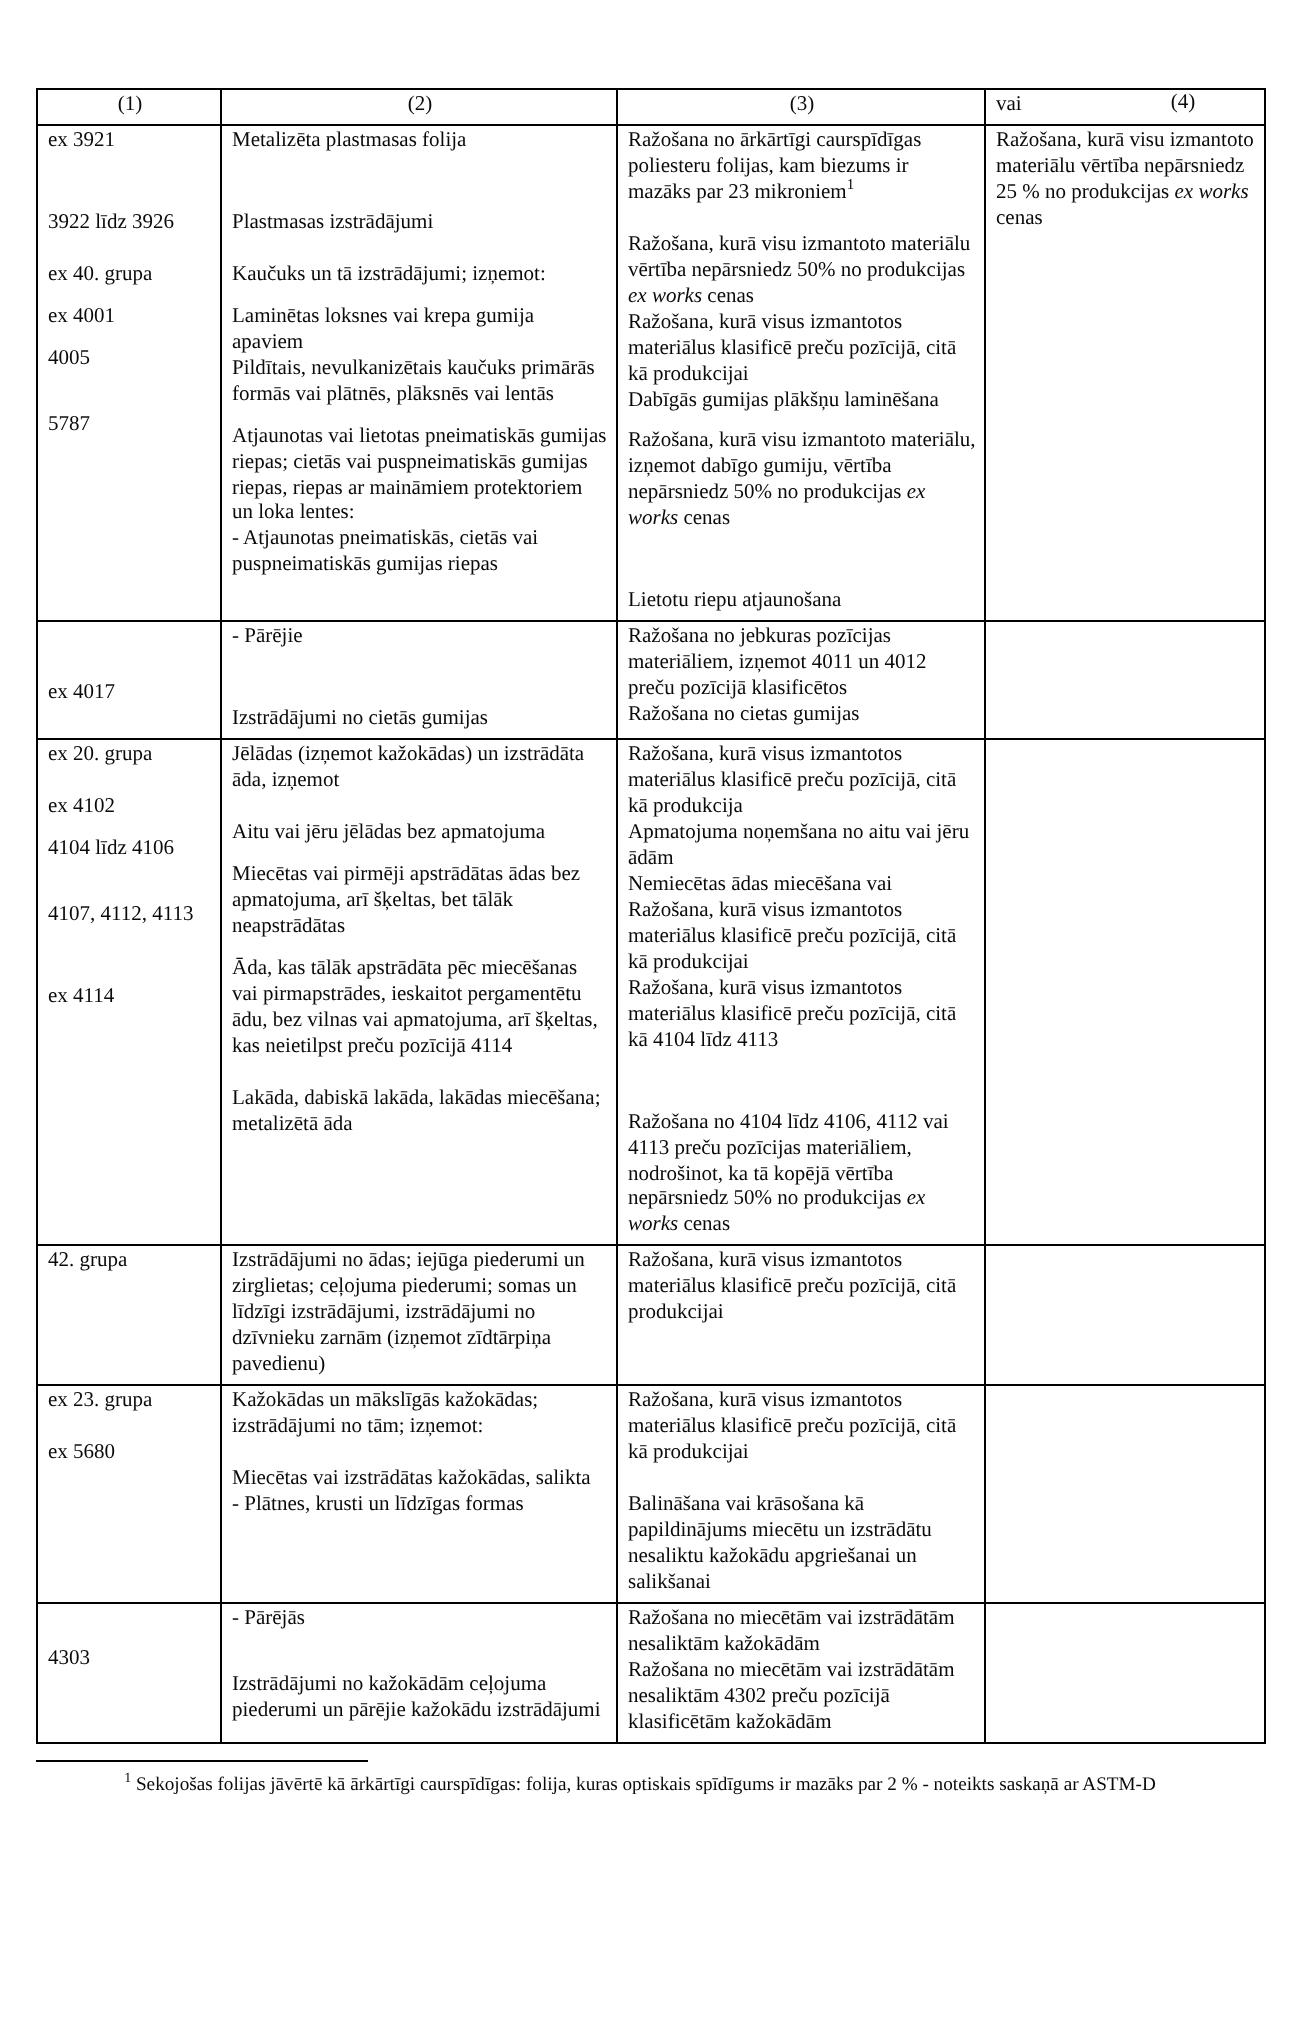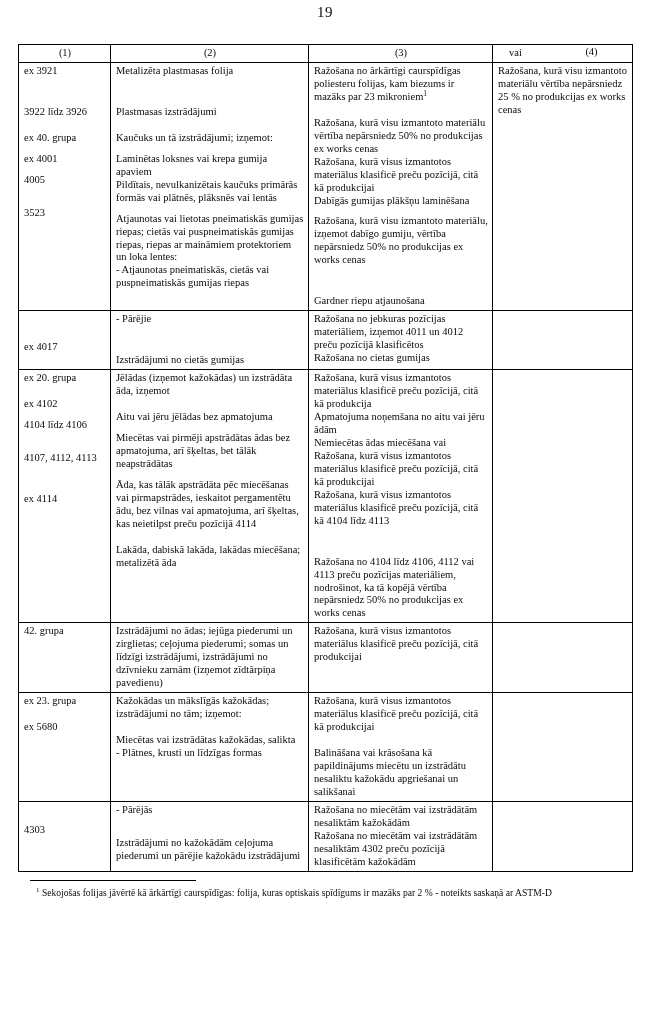--- a/index.html
+++ b/index.html
@@ -56,50 +56,51 @@
   thead td {
     text-align: center;
     padding-top: 1px;
     padding-bottom: 1px;
     height: 12px;
     font-size: 10.5px;
   }
   thead td.hdr4 {
     text-align: left;
     position: relative;
-    padding-left: 16px;
+    padding-left: 5px;
   }
   thead td.hdr4 .vai-label { }
   thead td.hdr4 .num4 {
     position: absolute;
     left: 0; right: 0;
     text-align: center;
     padding-left: 58px;
     top: 1px;
   }
 
   
   .p { margin: 0; }
   .gap-s { height: 8px; }
   .gap-m { height: 13px; }
   .gap-l { height: 20px; }
   .gap-xl { height: 28px; }
-  .ital { }
+  .ital { font-style: italic; }
   sup.fn {
     font-size: 7.5px;
     vertical-align: super;
     line-height: 0;
   }
 
   
   .footnote-wrap {
     position: absolute;
-    left: 28px;
+    left: 16px;
     top: 880px;
     width: 600px;
+    text-align: center;
   }
   .footnote-rule {
     width: 166px;
     height: 0;
     border-top: 1.3px solid #000000;
     margin: 0 0 6px 2px;
   }
   .footnote-text {
     font-size: 9.6px;
     line-height: 1.33;
@@ -114,21 +115,20 @@
     font-size: 7px;
     vertical-align: super;
     line-height: 0;
   }
 </style>
 </head>
 <body>
 
 <div class="page">
 
-  <div class="page-number">19</div>
 
   <table class="rules">
     <colgroup>
       <col class="col1">
         <col class="col2">
         <col class="col3">
         <col class="col4">
     </colgroup>
     <thead>
       <tr>
@@ -147,21 +147,21 @@
             <p class="p">ex 3921</p>
             <div class="gap-xl"></div>
             <p class="p">3922 līdz 3926</p>
             <div class="gap-m"></div>
             <p class="p">ex 40. grupa</p>
             <div class="gap-s"></div>
             <p class="p">ex 4001</p>
             <div class="gap-s"></div>
             <p class="p">4005</p>
             <div class="gap-l"></div>
-            <p class="p">3523</p>
+            <p class="p">5787</p>
           </td>
           <td>
             <p class="p">Metalizēta plastmasas folija</p>
             <div class="gap-xl"></div>
             <p class="p">Plastmasas izstrādājumi</p>
             <div class="gap-m"></div>
             <p class="p">Kaučuks un tā izstrādājumi; izņemot:</p>
             <div class="gap-s"></div>
             <p class="p">Laminētas loksnes vai krepa gumija apaviem</p>
             <p class="p">Pildītais, nevulkanizētais kaučuks primārās formās vai plātnēs, plāksnēs vai lentās</p>
@@ -171,21 +171,21 @@
           </td>
           <td>
             <p class="p">Ražošana no ārkārtīgi caurspīdīgas poliesteru folijas, kam biezums ir mazāks par 23 mikroniem<sup class="fn">1</sup></p>
             <div class="gap-m"></div>
             <p class="p">Ražošana, kurā visu izmantoto materiālu vērtība nepārsniedz 50% no produkcijas <span class="ital">ex works</span> cenas</p>
             <p class="p">Ražošana, kurā visus izmantotos materiālus klasificē preču pozīcijā, citā kā produkcijai</p>
             <p class="p">Dabīgās gumijas plākšņu laminēšana</p>
             <div class="gap-s"></div>
             <p class="p">Ražošana, kurā visu izmantoto materiālu, izņemot dabīgo gumiju, vērtība nepārsniedz 50% no produkcijas <span class="ital">ex works</span> cenas</p>
             <div class="gap-xl"></div>
-            <p class="p">Gardner riepu atjaunošana</p>
+            <p class="p">Lietotu riepu atjaunošana</p>
           </td>
           <td>
             <p class="p">Ražošana, kurā visu izmantoto materiālu vērtība nepārsniedz 25 % no produkcijas <span class="ital">ex works</span> cenas</p>
           </td>
         </tr>
         <tr>
           <td>
             <div class="gap-xl"></div>
             <p class="p">ex 4017</p>
           </td>

